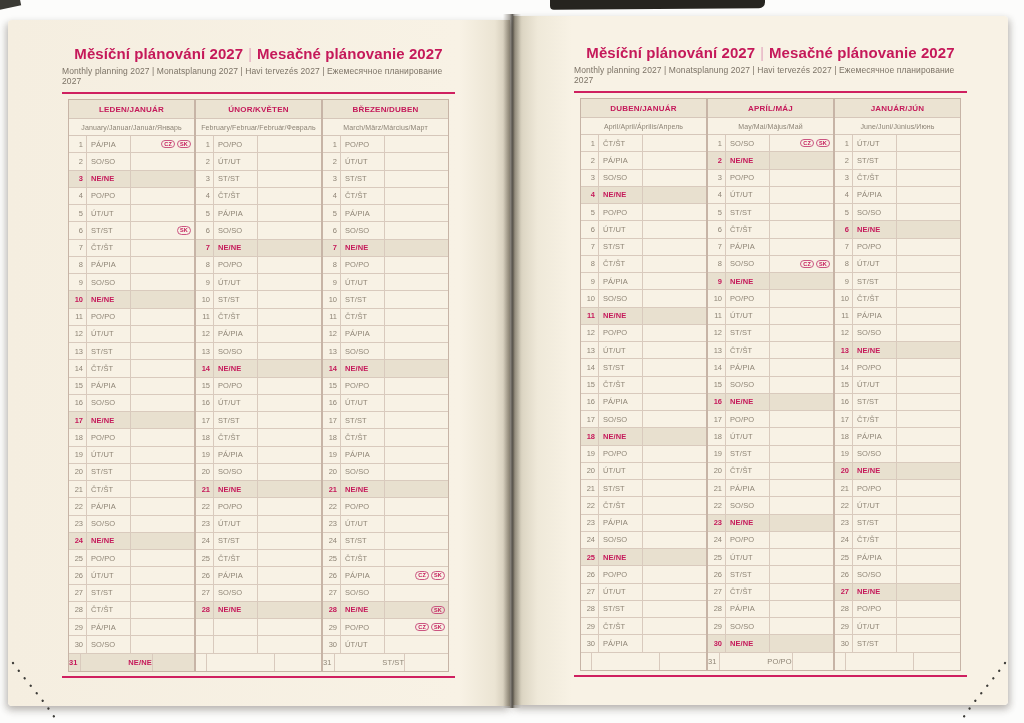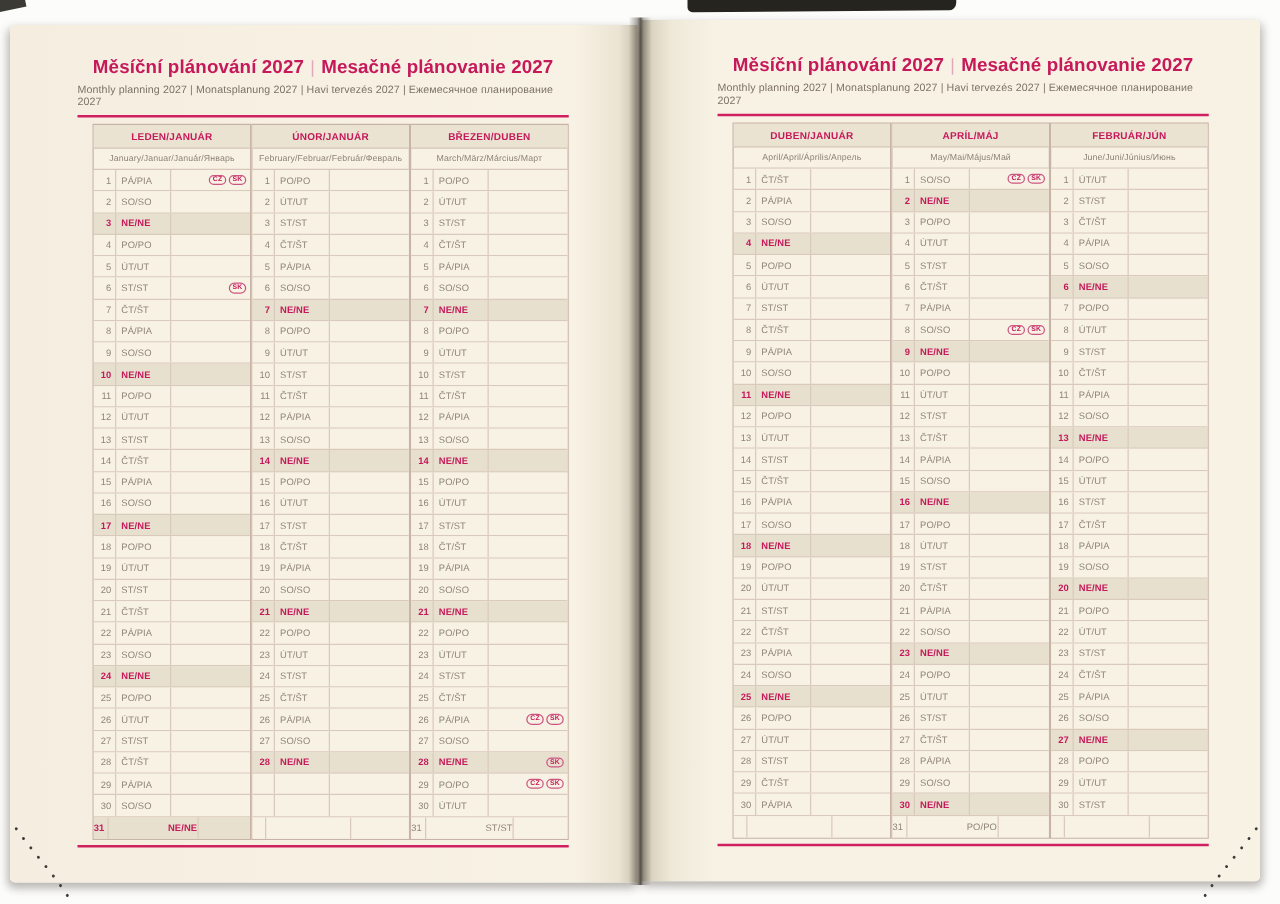--- a/index.html
+++ b/index.html
@@ -42,21 +42,21 @@
     margin-top:25px;text-align:center;font-size:15px;font-weight:bold;
     color:#c5195a;letter-spacing:.1px;
   }
   .page-title .tdiv{color:#e2a7bd;font-weight:normal;padding:0 5px;font-size:14px;}
   .page-subtitle{
     margin-top:4px;text-align:left;font-size:8.5px;color:#7c7366;letter-spacing:.1px;
   }
   .head-rule{height:2px;background:#cf2060;margin-top:6px;}
   .foot-rule{height:2px;background:#cf2060;margin-top:4px;}
   
-  .months{margin-top:5px;display:flex;justify-content:flex-end;}
+  .months{margin-top:5px;display:flex;justify-content:center;}
   .month{width:127px;border:1px solid #c7b4a6;background:#f8f2e5;box-sizing:border-box;}
   .m-name{
     height:18px;line-height:19px;text-align:center;background:#ebe3d2;
     color:#c5195a;font-weight:bold;font-size:8px;letter-spacing:.2px;
     border-bottom:1px solid #d6c7ba;
   }
   .m-sub{
     height:16px;line-height:17px;text-align:center;color:#8d8476;font-size:7px;
     border-bottom:1px solid #d6c7ba;letter-spacing:.1px;
   }
@@ -256,21 +256,21 @@
               <span class="c-note"></span>
             </div>
             <div class="mrow sun">
               <span class="c-num">31</span>
               <span class="c-day">NE/NE</span>
               <span class="c-note"></span>
             </div>
           </div>
         </div>
         <div class="month">
-          <div class="m-name">ÚNOR/JANUÁR</div>
+          <div class="m-name">ÚNOR/KVĚTEN</div>
           <div class="m-sub">February/Februar/Február/Февраль</div>
           <div class="m-grid">
             <div class="mrow">
               <span class="c-num">1</span>
               <span class="c-day">PO/PO</span>
               <span class="c-note"></span>
             </div>
             <div class="mrow">
               <span class="c-num">2</span>
               <span class="c-day">ÚT/UT</span>
@@ -925,21 +925,21 @@
               <span class="c-note"></span>
             </div>
             <div class="mrow">
               <span class="c-num">31</span>
               <span class="c-day">PO/PO</span>
               <span class="c-note"></span>
             </div>
           </div>
         </div>
         <div class="month">
-          <div class="m-name">FEBRUÁR/JÚN</div>
+          <div class="m-name">JANUÁR/JÚN</div>
           <div class="m-sub">June/Juni/Június/Июнь</div>
           <div class="m-grid">
             <div class="mrow">
               <span class="c-num">1</span>
               <span class="c-day">ÚT/UT</span>
               <span class="c-note"></span>
             </div>
             <div class="mrow">
               <span class="c-num">2</span>
               <span class="c-day">ST/ST</span>

